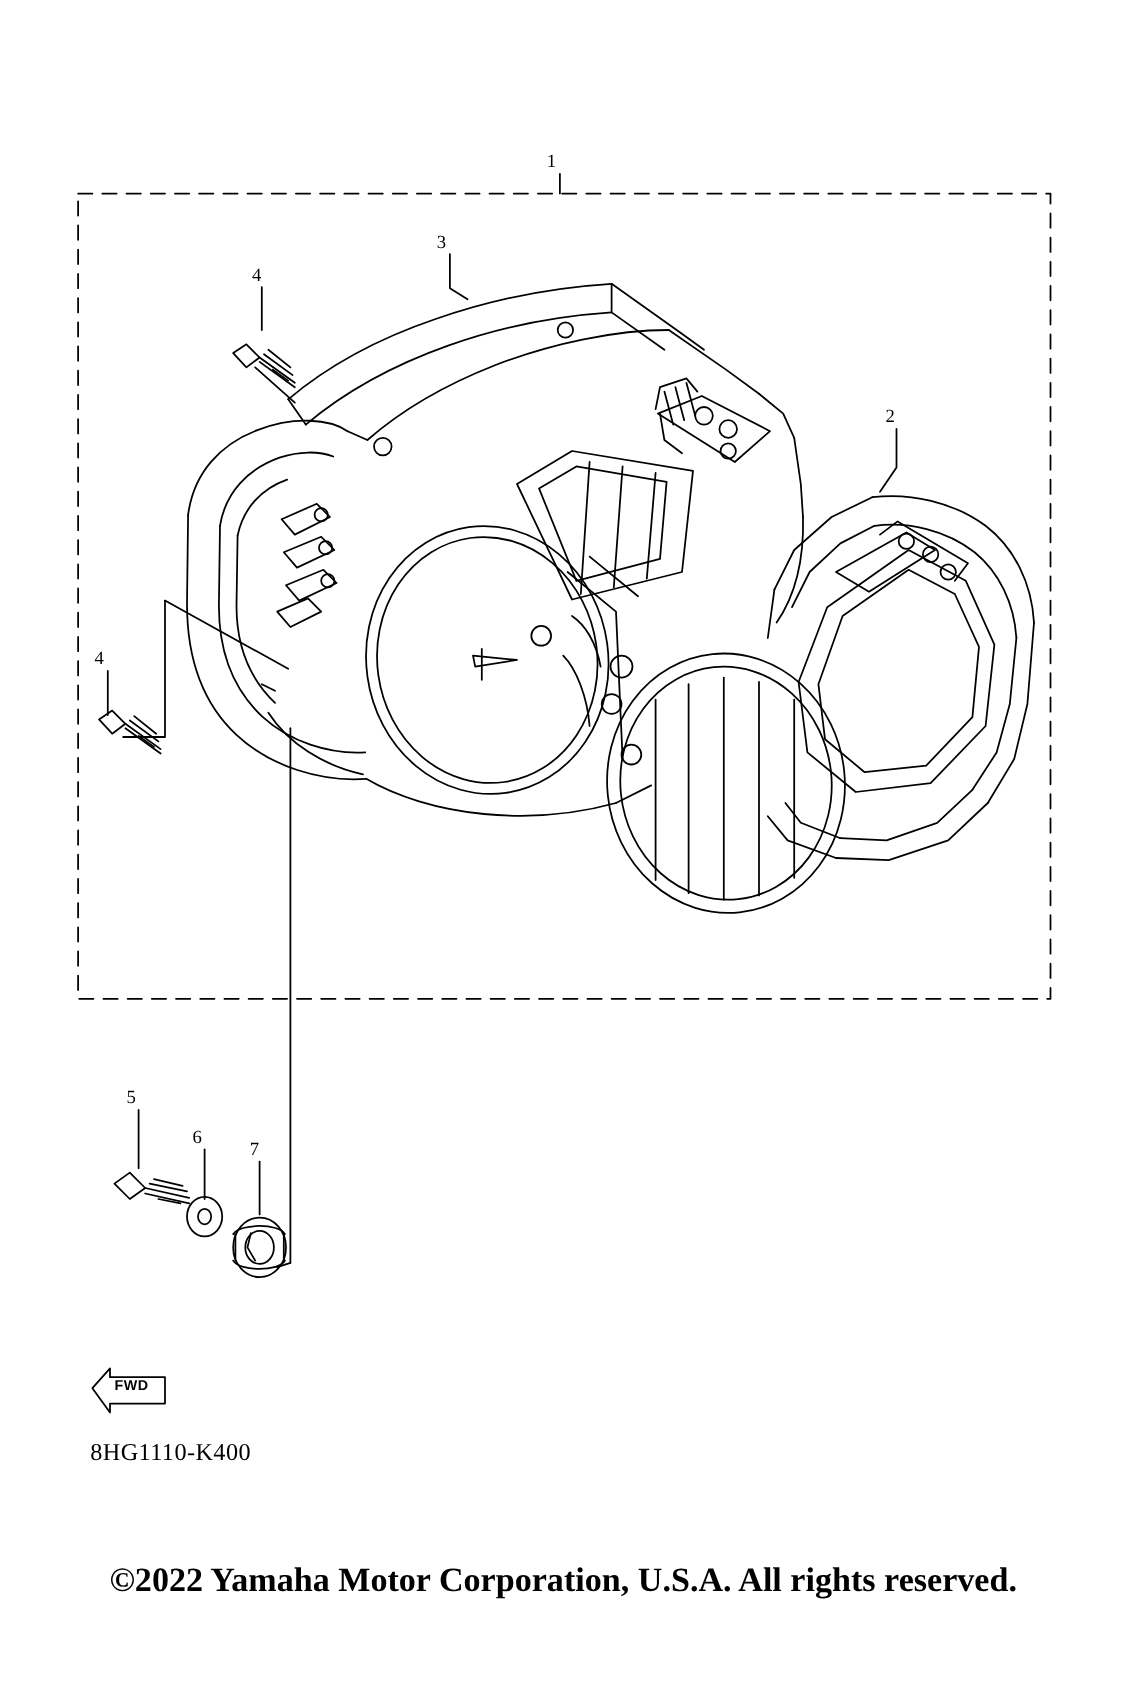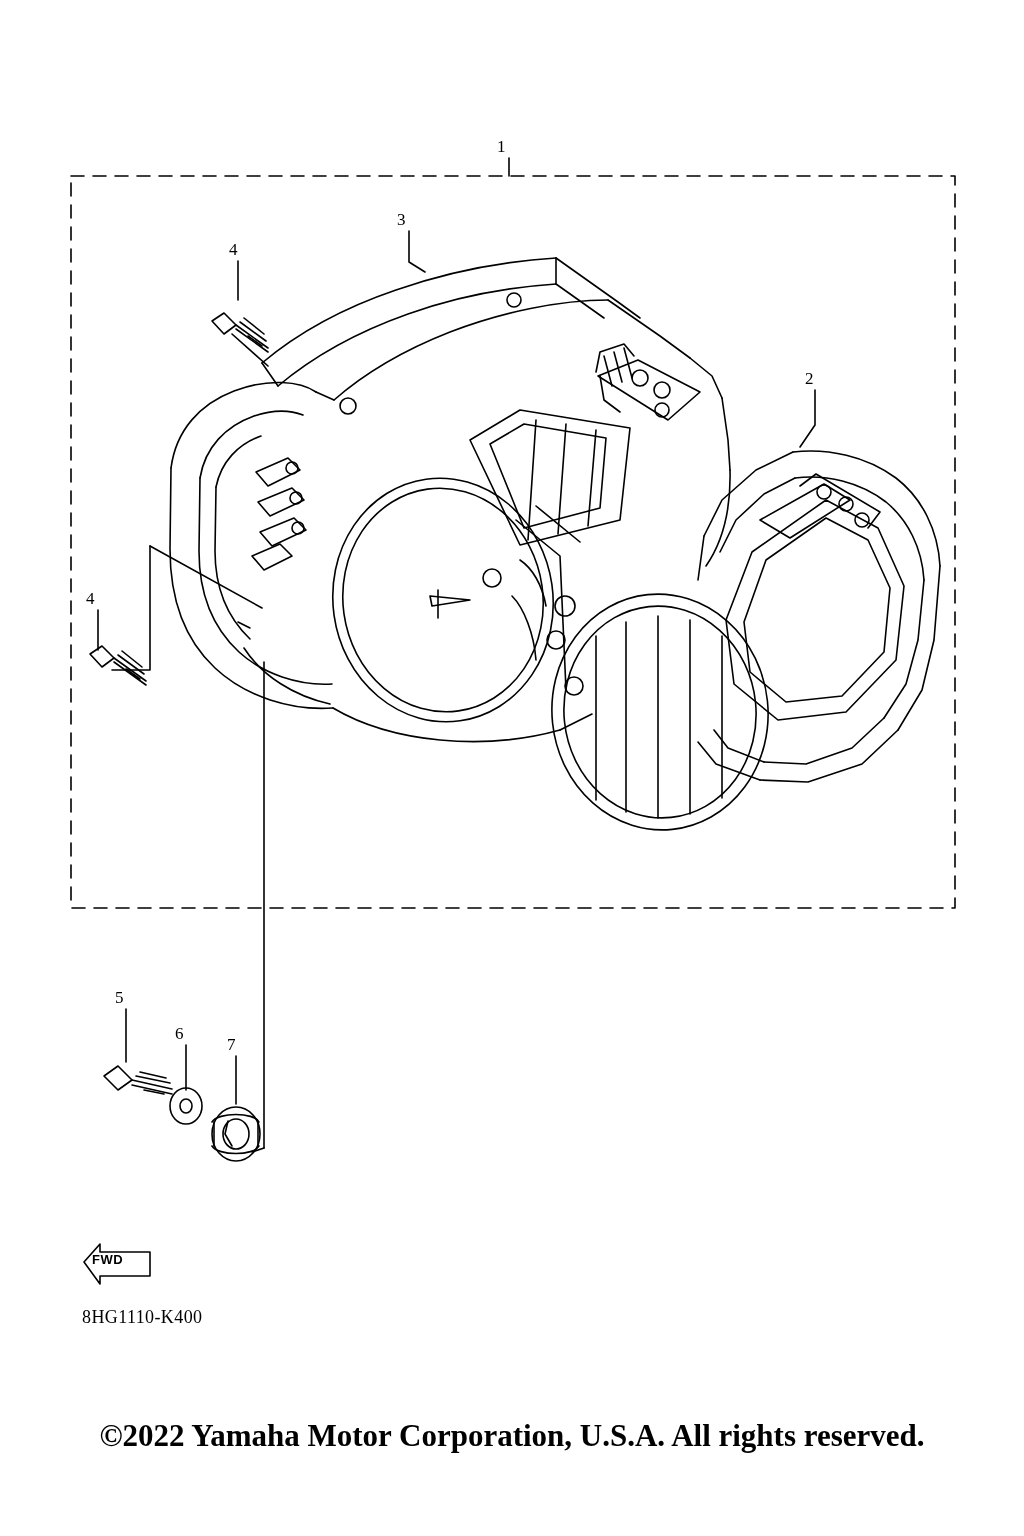--- a/index.html
+++ b/index.html
@@ -36,40 +36,40 @@
     line-height: 17px;
     color: #000;
     text-align: center;
     white-space: nowrap;
   }
   .part-code {
     position: absolute;
     left: 82px;
     top: 1307px;
     font-family: "Liberation Serif", serif;
-    font-size: 18px;
+    font-size: 22px;
     letter-spacing: 0.4px;
     color: #000;
     white-space: nowrap;
   }
   .copyright {
     position: absolute;
     left: 0;
     top: 1418px;
     width: 1024px;
     text-align: center;
     font-family: "Liberation Serif", serif;
     font-size: 31px;
     font-weight: bold;
     color: #000;
     white-space: nowrap;
   }
   .fwd-label {
     position: absolute;
-    left: 92px;
+    left: 104px;
     top: 1252px;
     font-family: "Liberation Sans", sans-serif;
     font-size: 13px;
     font-weight: bold;
     letter-spacing: 0.5px;
     color: #000;
   }
 </style>
 </head>
 <body>

